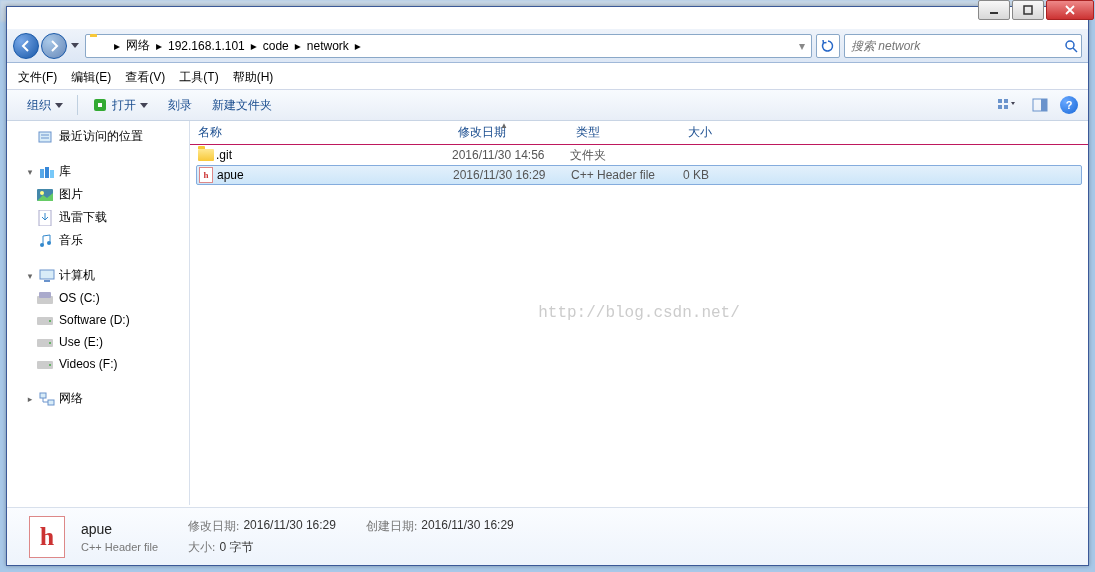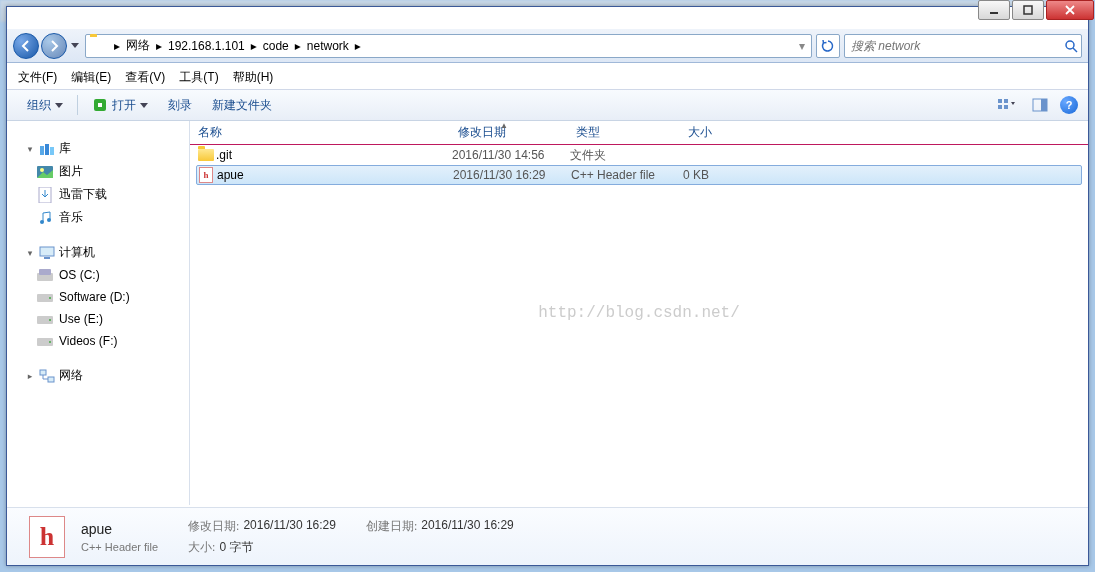--- a/index.html
+++ b/index.html
@@ -204,20 +204,29 @@
             <rect x="1" y="1" width="14" height="12" fill="none" stroke="#6a93cc"></rect>
             <rect x="9" y="1" width="6" height="12" fill="#6a93cc"></rect>
           </svg>
         </span>
       <span class="help-btn">?</span>
     </div>
   </div>
 
   <div class="body-area">
     <div class="sidebar">
+      <div class="tree-item">
+        <span class="tree-icon">
+            <svg width="16" height="14">
+              <rect x="2" y="2" width="12" height="10" fill="#d8ecf8" stroke="#6a93cc"></rect>
+              <path d="M4 5h8M4 8h8" stroke="#6a93cc"></path>
+            </svg>
+          </span>
+        <span>最近访问的位置</span>
+      </div>
       <div class="tree-spacer"></div>
       <div class="tree-group">
         <span class="tree-exp">▾</span>
         <span class="tree-icon">
             <svg width="16" height="14">
               <rect x="1" y="4" width="4" height="9" fill="#58a8e8"></rect>
               <rect x="6" y="2" width="4" height="11" fill="#3888d8"></rect>
               <rect x="11" y="5" width="4" height="8" fill="#78c8f8"></rect>
             </svg>
           </span>

